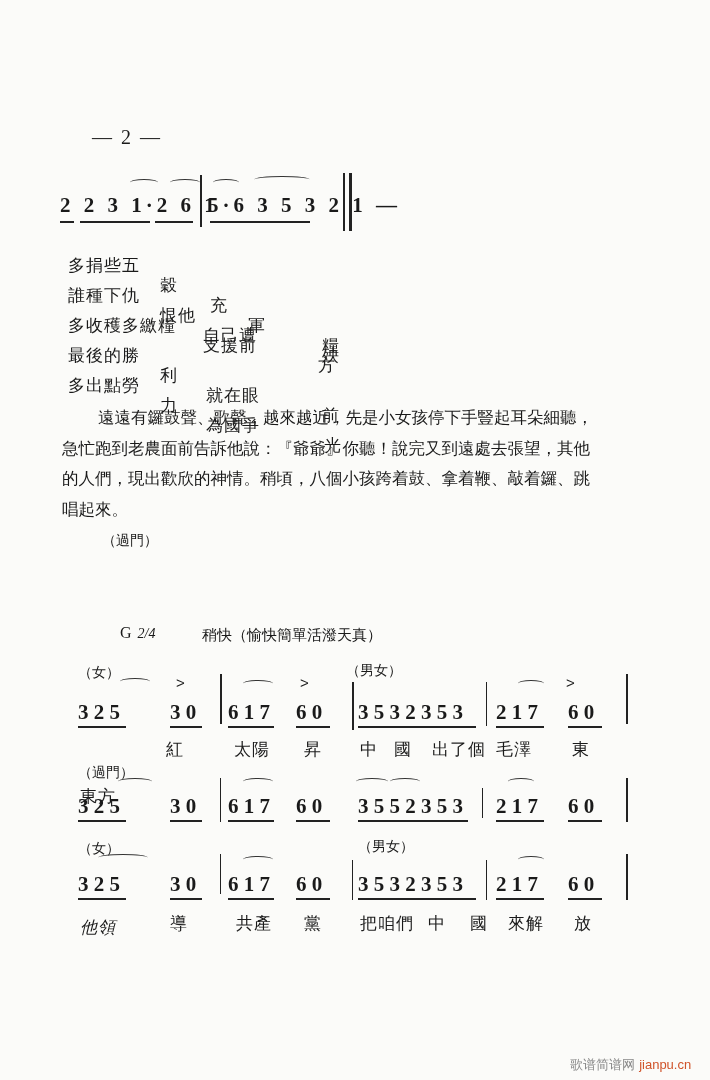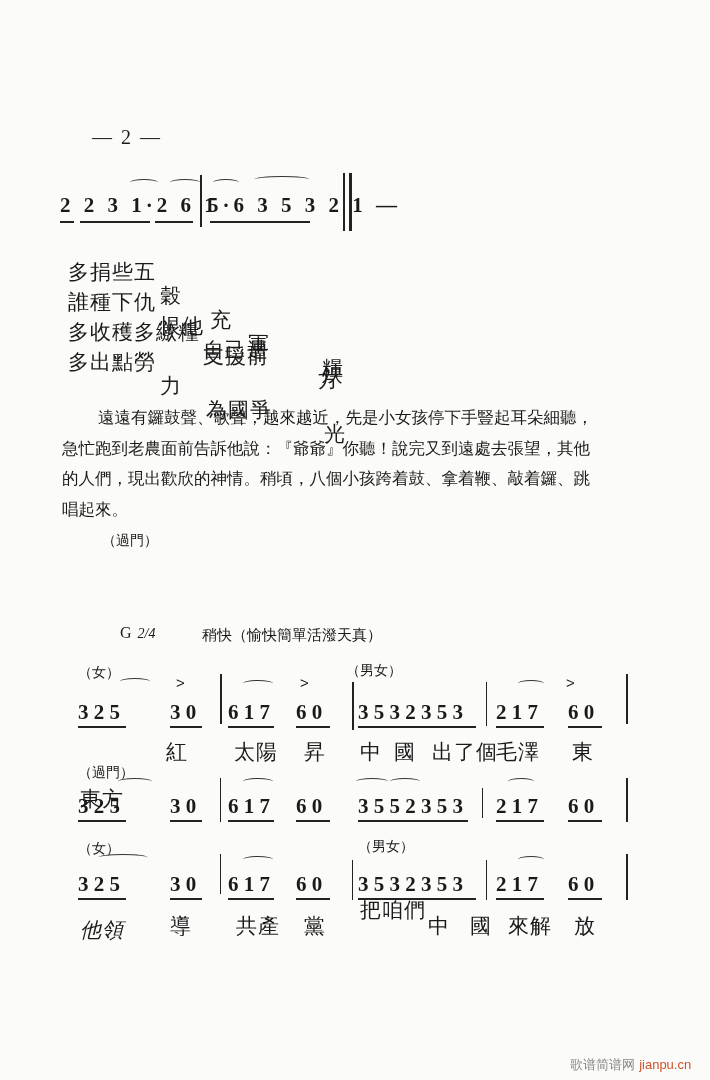--- a/index.html
+++ b/index.html
@@ -7,21 +7,21 @@
     width:710px; height:1080px; background:#fbfbf9; position:relative; overflow:hidden;
     font-family: "DejaVu Serif", serif; color:#1a1a1a;
   }
   .abs { position:absolute; }
   .page-num { left:92px; top:126px; font-size:20px; letter-spacing:2px; font-family:"Liberation Serif", serif; }
   
   .notes { font-family:"Liberation Serif", serif; font-size:21px; font-weight:bold; white-space:pre; }
   .uline { position:absolute; height:1.5px; background:#222; }
   .barline { position:absolute; width:1.5px; background:#222; }
   .slur { position:absolute; border-top:1.5px solid #333; border-radius:50% 50% 0 0; height:6px; }
-  .lyric { font-size:21px; white-space:pre; letter-spacing:1px; }
+  .lyric { font-size:17px; white-space:pre; letter-spacing:1px; }
   .para { left:62px; width:600px; font-size:16.5px; line-height:30.5px; }
   .small { font-size:14px; }
   .accent { font-family:"Liberation Sans", sans-serif; font-size:15px; }
   .watermark { left:570px; top:1056px; font-size:13px; color:#888; font-family:"DejaVu Sans", sans-serif; }
   .watermark .dom { color:#d0532a; font-family:"Liberation Sans", sans-serif; }
 </style>
 </head>
 <body>
 
 <div class="abs page-num">— 2 —</div>
@@ -53,20 +53,26 @@
   <div class="lyric" style="position:relative;height:30px;">
     <span class="abs" style="left:0">誰種下仇</span>
     <span class="abs" style="left:92px">恨他</span>
     <span class="abs" style="left:135px">自己遭</span>
     <span class="abs" style="left:254px">殃</span>
   </div>
   <div class="lyric" style="position:relative;height:30px;text-align:right;">
     <span class="abs" style="left:0">多收穫多繳糧</span>
     <span class="abs" style="left:135px">支援前</span>
     <span class="abs" style="left:250px">方</span>
+  </div>
+  <div class="lyric" style="position:relative;height:30px;">
+    <span class="abs" style="left:0">最後的勝</span>
+    <span class="abs" style="left:92px">利</span>
+    <span class="abs" style="left:138px">就在眼</span>
+    <span class="abs" style="left:254px">前</span>
   </div>
   <div class="lyric" style="position:relative;height:30px;">
     <span class="abs" style="left:0">多出點勞</span>
     <span class="abs" style="left:92px">力</span>
     <span class="abs" style="left:138px">為國爭</span>
     <span class="abs" style="left:256px">光</span>
   </div>
 </div>
 
 <div class="abs para" style="top:403px;">
@@ -168,21 +174,21 @@
   <div class="uline" style="left:92px;top:58px;width:32px;"></div>
   <div class="uline" style="left:150px;top:58px;width:46px;"></div>
   <div class="uline" style="left:218px;top:58px;width:34px;"></div>
   <div class="uline" style="left:280px;top:58px;width:118px;"></div>
   <div class="uline" style="left:418px;top:58px;width:48px;"></div>
   <div class="uline" style="left:490px;top:58px;width:34px;"></div>
   <div class="abs lyric" style="left:2px;top:76px;font-style:italic;">他領</div>
   <div class="abs lyric" style="left:92px;top:72px;">導</div>
   <div class="abs lyric" style="left:158px;top:72px;">共產</div>
   <div class="abs lyric" style="left:226px;top:72px;">黨</div>
-  <div class="abs lyric" style="left:282px;top:56px;">把咱們</div>
+  <div class="abs lyric" style="left:282px;top:72px;">把咱們</div>
   <div class="abs lyric" style="left:350px;top:72px;">中</div>
   <div class="abs lyric" style="left:392px;top:72px;">國</div>
   <div class="abs lyric" style="left:430px;top:72px;">來解</div>
   <div class="abs lyric" style="left:496px;top:72px;">放</div>
 </div>
 
 <div class="abs watermark">
   <span>歌谱简谱网</span>
   <span class="dom">jianpu.cn</span>
 </div>

